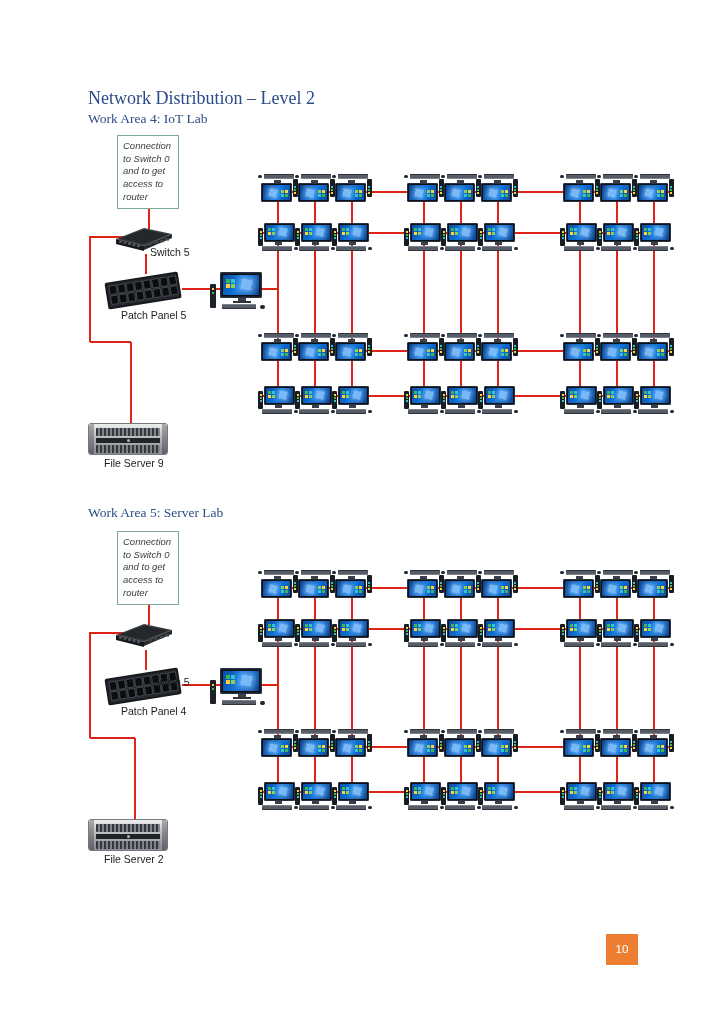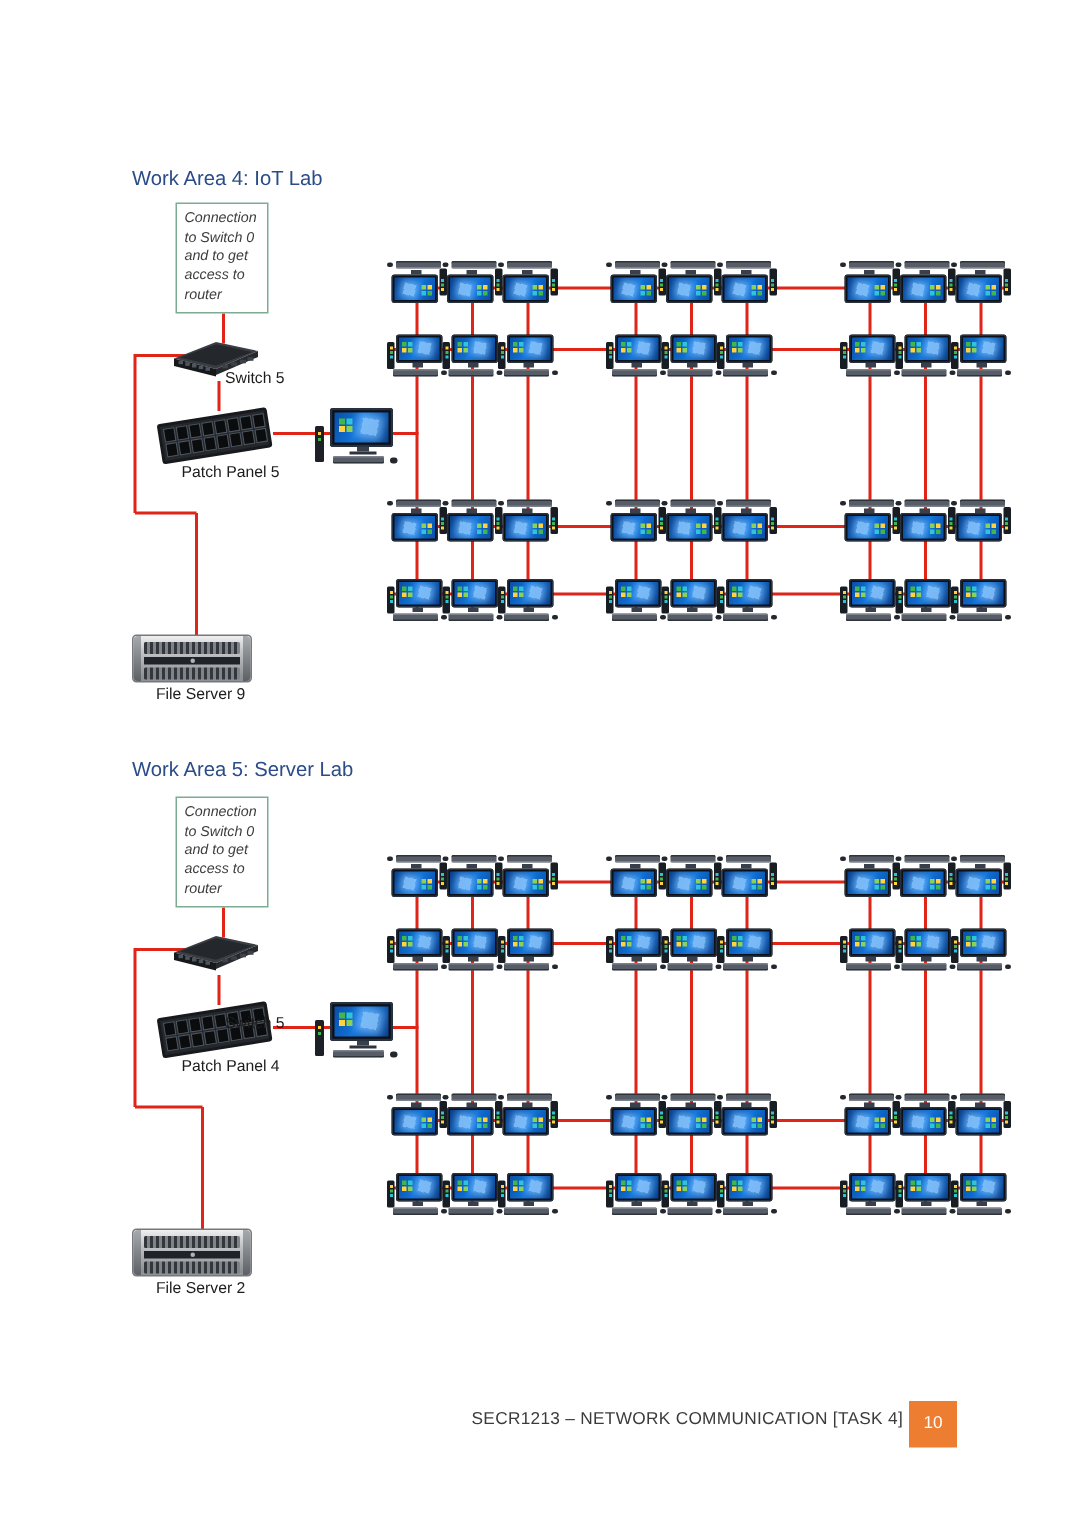--- a/index.html
+++ b/index.html
@@ -2,21 +2,21 @@
 <html style="--line-red: #E02418; --heading-blue: #2B4C88; --note-green: #7CAC92; --footer-accent: #ED7D31;"><head>
 <meta charset="utf-8">
 <style>
   html,body{margin:0;padding:0;background:#ffffff;}
   #page{position:relative;width:724px;height:1024px;background:#fff;overflow:hidden;
         font-family:"Liberation Sans", sans-serif;}
 
   
   .doc-title{position:absolute;font-family:"Liberation Serif", serif;font-size:18px;
              color:var(--heading-blue);white-space:nowrap;}
-  .wa-heading{position:absolute;font-family:Liberation Sans, sans-serif;font-size:13.5px;
+  .wa-heading{position:absolute;font-family:Liberation Serif, serif;font-size:13.5px;
               color:var(--heading-blue);white-space:nowrap;}
 
   
   .note-box{position:absolute;width:62px;box-sizing:border-box;border:1.5px solid var(--note-green);
             background:#fff;padding:4px 5px;font-style:italic;font-size:9.5px;line-height:1.34;
             color:#3d3d3d;z-index:3;}
 
   
   .hl{position:absolute;height:2px;background:var(--line-red);z-index:1;}
   .vl{position:absolute;width:2px;background:var(--line-red);z-index:1;}
@@ -85,22 +85,22 @@
   
   .footer-text{position:absolute;top:940px;left:260px;width:342px;text-align:right;
                font-size:11.5px;color:#3b3b3b;letter-spacing:.2px;white-space:nowrap;}
   .page-num{position:absolute;left:606px;top:934px;width:32px;height:31px;background:var(--footer-accent);
             color:#fff;font-size:11.5px;text-align:center;line-height:31px;}
 </style>
 </head>
 <body>
 
 <div id="page">
-
-  <div class="footer-text">SECR1213 – NETWORK COMMUNICATION [TASK 4]</div>
+  <div class="doc-title" style="left:88px;top:88px;">Network Distribution – Level 2</div>
+
   <div class="page-num">10</div>
 <div class="wa-heading" style="left: 88px; top: 111px;">Work Area 4: IoT Lab</div>
     <div class="hl" style="left: 262px; top: 191px; width: 408px;"></div>
     <div class="hl" style="left: 262px; top: 232px; width: 408px;"></div>
     <div class="hl" style="left: 262px; top: 350px; width: 408px;"></div>
     <div class="hl" style="left: 262px; top: 395px; width: 408px;"></div>
     <div class="vl" style="left: 277px; top: 192px; height: 216px;"></div>
     <div class="vl" style="left: 314px; top: 192px; height: 216px;"></div>
     <div class="vl" style="left: 351px; top: 192px; height: 216px;"></div>
     <div class="vl" style="left: 423px; top: 192px; height: 216px;"></div>

